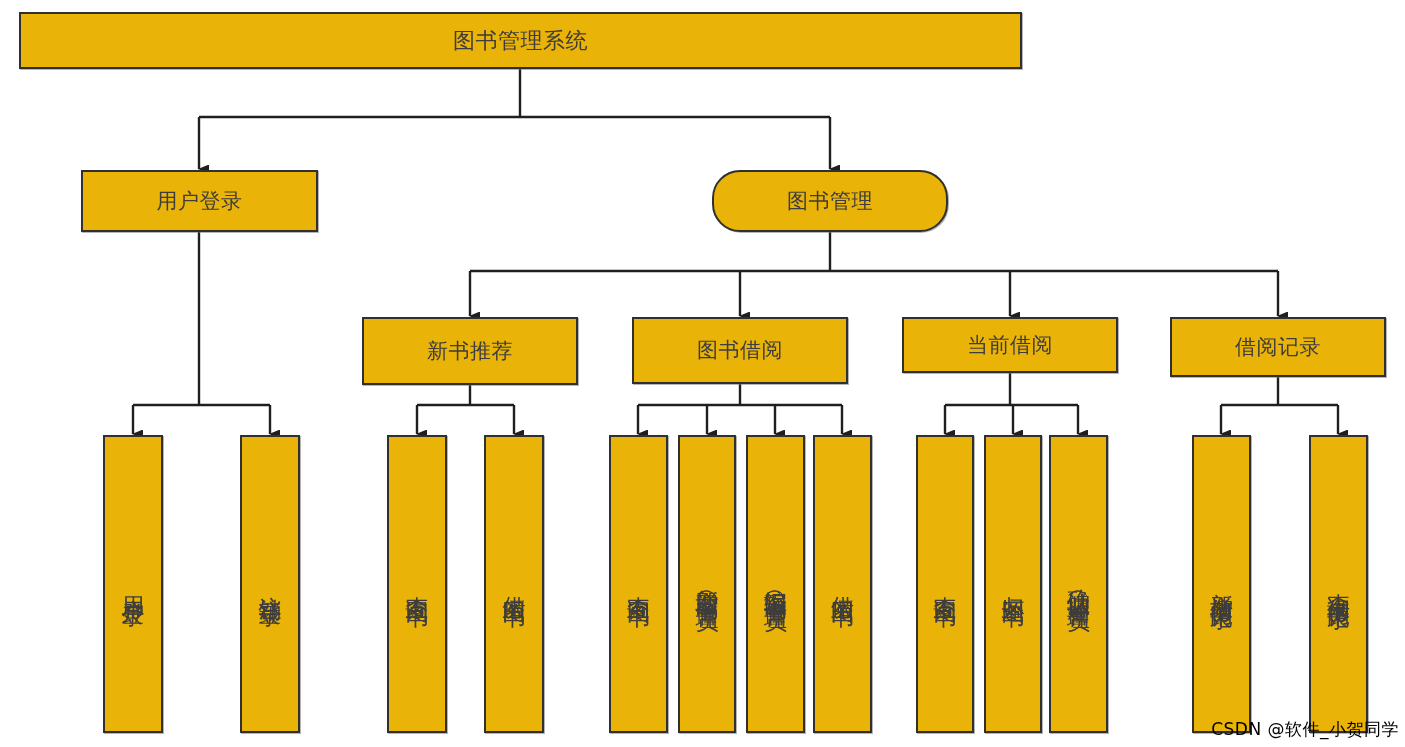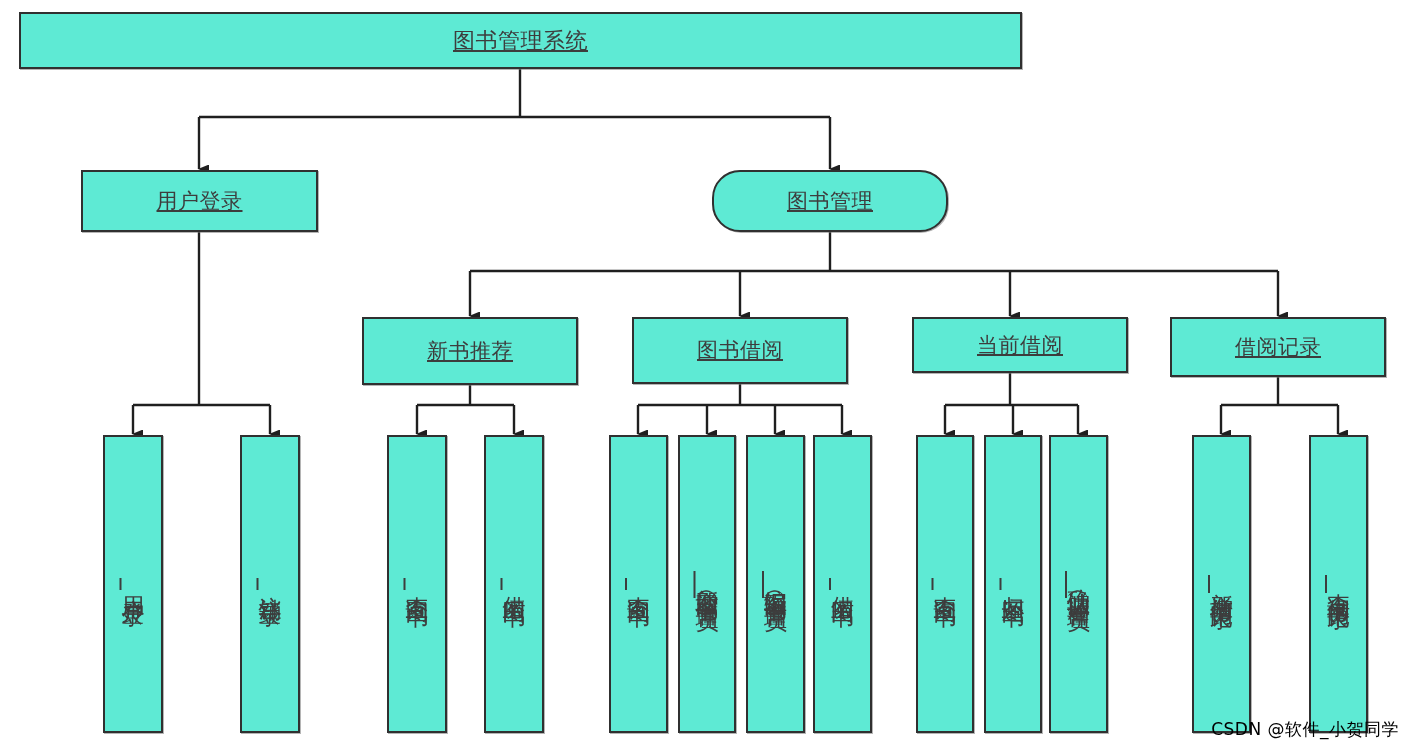--- a/index.html
+++ b/index.html
@@ -21,28 +21,27 @@
     position: absolute;
     left: 0;
     top: 0;
     width: 1405px;
     height: 747px;
     pointer-events: none;
   }
   .node {
     position: absolute;
     box-sizing: border-box;
-    background: #5eead4;
+    background: #eab308;
     border: 2px solid #303030;
     box-shadow: 1px 1px 0 0 rgba(120,120,120,0.55);
     display: flex;
     align-items: center;
     justify-content: center;
     color: #3d3d3d;
-    text-decoration: underline;
   }
   .node .label {
     font-size: 21px;
     line-height: 1.15;
     letter-spacing: 0.5px;
     white-space: nowrap;
     color: #3d3d3d;
   }
   .node.vertical {
     align-items: flex-start;
@@ -142,21 +141,21 @@
       </div>
       <div class="node" style="left: 712px; top: 170px; width: 236px; height: 62px; border-radius: 28px;">
         <span class="label">图书管理</span>
       </div>
       <div class="node" style="left: 362px; top: 317px; width: 216px; height: 68px;">
         <span class="label">新书推荐</span>
       </div>
       <div class="node" style="left: 632px; top: 317px; width: 216px; height: 67px;">
         <span class="label">图书借阅</span>
       </div>
-      <div class="node" style="left: 902px; top: 317px; width: 216px; height: 56px; margin-left: 10px;">
+      <div class="node" style="left: 902px; top: 317px; width: 216px; height: 56px;">
         <span class="label">当前借阅</span>
       </div>
       <div class="node" style="left: 1170px; top: 317px; width: 216px; height: 60px;">
         <span class="label">借阅记录</span>
       </div>
       <div class="node vertical" style="left: 103px; top: 435px; width: 60px; height: 298px; align-items: center;">
         <span class="label">用户登录</span>
       </div>
       <div class="node vertical" style="left: 240px; top: 435px; width: 60px; height: 298px; align-items: center;">
         <span class="label">注销登录</span>

